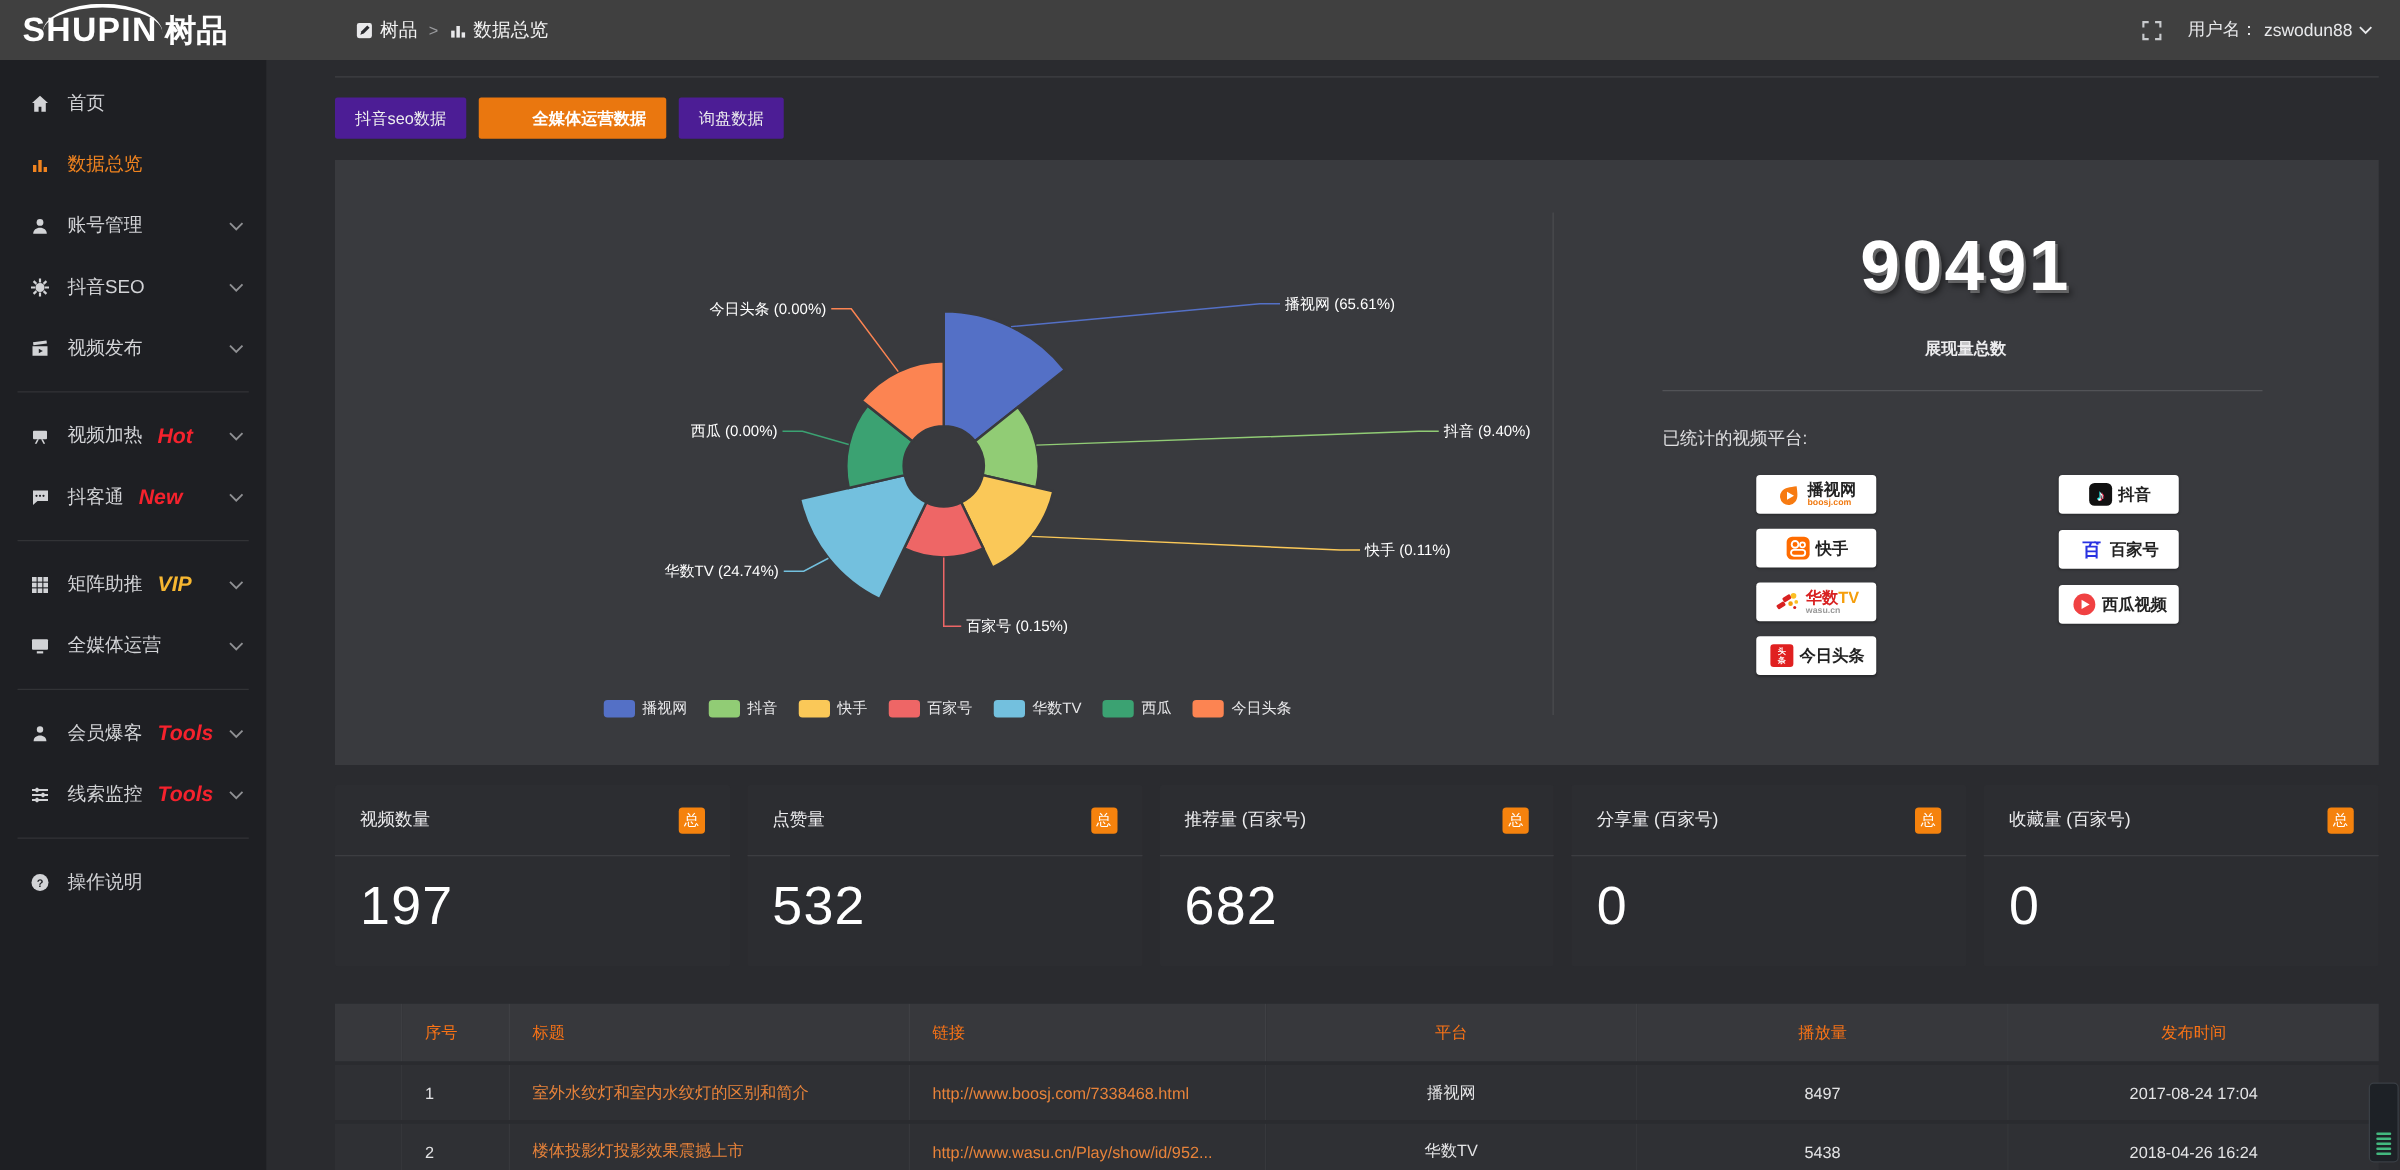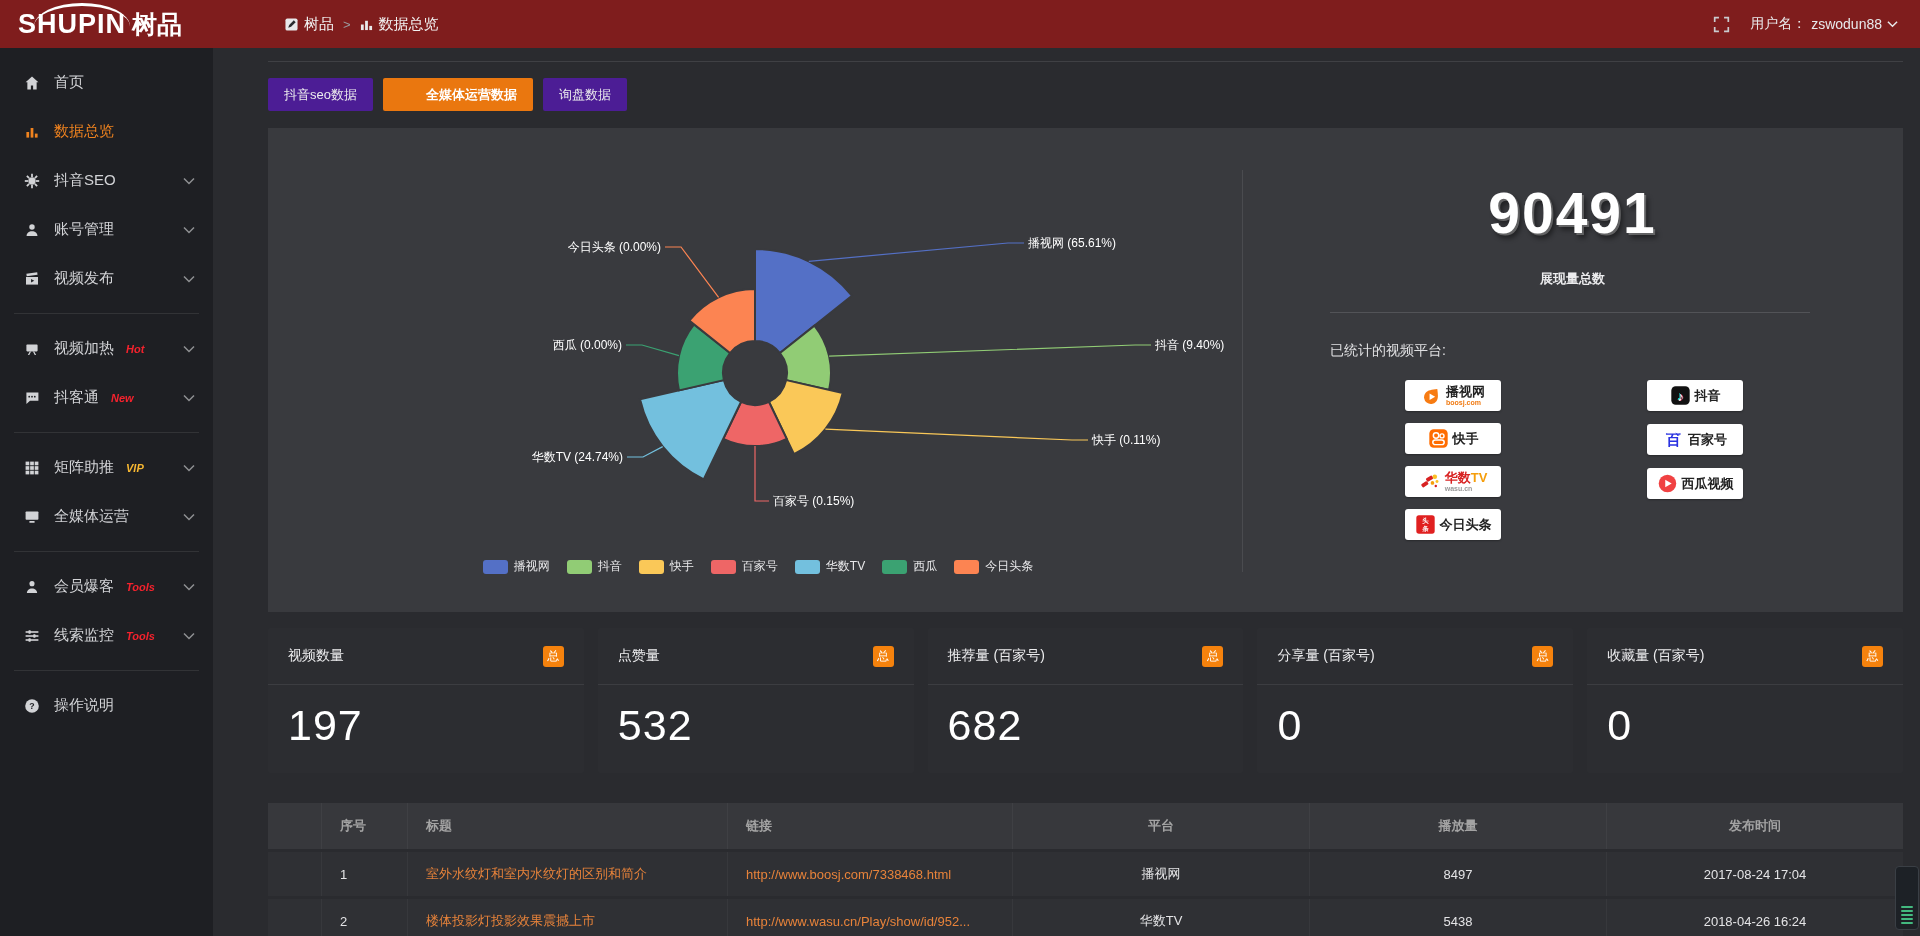--- a/index.html
+++ b/index.html
@@ -1,38 +1,38 @@
 <!DOCTYPE html>
 <html><head>
 <meta charset="utf-8">
 <style>
   * { margin:0; padding:0; box-sizing:border-box; }
   html,body { width:1920px; height:936px; overflow:hidden; }
   body { font-family:"Liberation Sans","DejaVu Sans",sans-serif; background:#28292d; }
   .app { position:relative; width:1920px; height:936px; background:#2a2b2f; overflow:hidden; }
 
   
-  .topbar { position:absolute; left:0; top:0; width:1920px; height:48px; background:#7f1d1d; z-index:30; display:flex; align-items:center;text-align:center; }
+  .topbar { position:absolute; left:0; top:0; width:1920px; height:48px; background:#404040; z-index:30; display:flex; align-items:center;text-align:center; }
   .logo { position:absolute; left:18px; top:6px; width:200px; height:36px; color:#fff; display:flex; align-items:center; }
   .logo-arc { position:absolute; left:16px; top:-3px; width:96px; height:26px; border-top:3px solid #fff; border-radius:50% 50% 0 0 / 90% 90% 0 0; }
   .logo-en { font-size:27px; font-weight:bold; letter-spacing:1px; }
   .logo-cn { font-size:25px; font-weight:bold; margin-left:6px; }
   .breadcrumb { position:absolute; left:285px; top:0; height:48px; display:flex; align-items:center; gap:9px; color:#f2f2f2; font-size:15px; }
   .crumb { display:flex; align-items:center; gap:6px; cursor:pointer; }
   .crumb-sep { color:#9a9b9e; font-size:13px; }
   .topbar-right { position:absolute; right:22px; top:0; height:48px; display:flex; align-items:center; gap:20px; color:#e8e9eb; font-size:14px; }
   .fullscreen-btn { display:flex; align-items:center; cursor:pointer; }
   .user-box { display:flex; align-items:center; gap:5px; cursor:pointer; }
 
   
   .sidebar { position:absolute; left:0; top:48px; width:213px; height:888px; background:#1e1f23; padding-top:10px; z-index:20; }
   .side-item { height:49px; display:flex; align-items:center; padding:0 18px 0 24px; color:#d2d3d6; font-size:15px; cursor:pointer; }
   .side-item .s-icon { width:16px; height:16px; margin-right:14px; flex:0 0 auto; display:flex; align-items:center; }
   .side-item.active { color:#f0831f; }
-  .side-badge { font-size:11px; font-weight:bold; font-style:italic; margin-left:12px; }
+  .side-badge { font-size:17px; font-weight:bold; font-style:italic; margin-left:12px; }
   .side-chevron { margin-left:auto; color:#8f9093; display:flex; }
   .side-divider { height:1px; background:rgba(255,255,255,.09); margin:10px 14px; }
 
   
   .topline { position:absolute; left:268px; top:61px; width:1635px; height:1px; background:rgba(255,255,255,.10); }
   .tabs { position:absolute; left:268px; top:78px; display:flex; gap:10px; }
   .tab-btn { height:33px; padding:0 16px; background:#4c1d95; color:#ececee; font-size:13px; display:flex; align-items:center; border-radius:2px; cursor:pointer; }
   .tab-btn.active { background:#ea770f; color:#fff; font-weight:bold;padding-left:43px; }
 
   
@@ -60,21 +60,21 @@
   .cards { position:absolute; left:268px; top:628px; width:1635px; display:flex; gap:14px; }
   .card { flex:1; height:145px; background:#2c2d31; border-radius:2px; }
   .card-head { height:57px; display:flex; align-items:center; justify-content:space-between; padding:0 20px; border-bottom:1px solid rgba(255,255,255,.08); }
   .card-label { color:#ececee; font-size:14px; }
   .card-badge { width:21px; height:21px; background:#f5820d; border-radius:3px; color:#fff; font-size:12px; display:flex; align-items:center; justify-content:center; cursor:pointer; }
   .card-value { padding:16px 20px 0; color:#fff; font-size:43px; font-weight:500; letter-spacing:1px; }
 
   
   .table-wrap { position:absolute; left:268px; top:800px; width:1635px; }
   table { width:100%; border-collapse:separate; border-spacing:0 3px; table-layout:fixed; }
-  thead td { background:#37383c; color:#a3a3a3; font-size:13px; font-weight:bold; height:46px; }
+  thead td { background:#37383c; color:#f97316; font-size:13px; font-weight:normal; height:46px; }
   tbody td { background:#2f3034; color:#e4e4e6; font-size:13px; height:44px; }
   td { padding:0 10px; border-right:1px solid rgba(255,255,255,.045); overflow:hidden; white-space:nowrap; text-overflow:ellipsis; }
   td:last-child { border-right:none; }
   td.c { text-align:center; }
   td.l { text-align:left; padding-left:18px; }
   .cell-link, .cell-title { color:#e8833a; cursor:pointer; }
   .checkbox { width:15px; height:15px; background:#fdfdfd; border-radius:3px; margin:0 auto; cursor:pointer; }
 
   
   .scroll-widget { position:absolute; right:1px; bottom:6px; width:24px; height:64px; background:#1d2126; border:1px solid #3a3f45; border-radius:4px; display:flex; flex-direction:column; justify-content:flex-end; align-items:center; padding-bottom:5px; gap:2px; z-index:40; }
@@ -149,49 +149,49 @@
             <rect x="8.3" y="5" width="3.4" height="12"></rect>
             <rect x="13.6" y="12" width="3.4" height="5"></rect>
           </svg>
         </span>
     <span>数据总览</span>
 
   </div>
       <div class="side-item">
     <span class="s-icon">
           <svg width="16" height="16" viewBox="0 0 20 20" fill="currentColor">
+            <circle cx="10" cy="6.2" r="3.4"></circle>
+            <path d="M3.2 17.5c0-3.7 3-6 6.8-6s6.8 2.3 6.8 6z"></path>
+          </svg>
+        </span>
+    <span>账号管理</span>
+
+    <span class="side-chevron">
+          <svg width="12" height="8" viewBox="0 0 12 8" fill="none" stroke="currentColor" stroke-width="1.5">
+            <path d="M1 1.5l5 5 5-5"></path>
+          </svg>
+        </span>
+  </div>
+      <div class="side-item">
+    <span class="s-icon">
+          <svg width="16" height="16" viewBox="0 0 20 20" fill="currentColor">
             <g stroke="currentColor" stroke-width="2.2">
               <line x1="10" y1="1" x2="10" y2="5"></line>
               <line x1="10" y1="15" x2="10" y2="19"></line>
               <line x1="1" y1="10" x2="5" y2="10"></line>
               <line x1="15" y1="10" x2="19" y2="10"></line>
               <line x1="3.6" y1="3.6" x2="6.4" y2="6.4"></line>
               <line x1="13.6" y1="13.6" x2="16.4" y2="16.4"></line>
               <line x1="3.6" y1="16.4" x2="6.4" y2="13.6"></line>
               <line x1="13.6" y1="6.4" x2="16.4" y2="3.6"></line>
             </g>
             <circle cx="10" cy="10" r="4.6"></circle>
           </svg>
         </span>
     <span>抖音SEO</span>
-
-    <span class="side-chevron">
-          <svg width="12" height="8" viewBox="0 0 12 8" fill="none" stroke="currentColor" stroke-width="1.5">
-            <path d="M1 1.5l5 5 5-5"></path>
-          </svg>
-        </span>
-  </div>
-      <div class="side-item">
-    <span class="s-icon">
-          <svg width="16" height="16" viewBox="0 0 20 20" fill="currentColor">
-            <circle cx="10" cy="6.2" r="3.4"></circle>
-            <path d="M3.2 17.5c0-3.7 3-6 6.8-6s6.8 2.3 6.8 6z"></path>
-          </svg>
-        </span>
-    <span>账号管理</span>
 
     <span class="side-chevron">
           <svg width="12" height="8" viewBox="0 0 12 8" fill="none" stroke="currentColor" stroke-width="1.5">
             <path d="M1 1.5l5 5 5-5"></path>
           </svg>
         </span>
   </div>
       <div class="side-item">
     <span class="s-icon">
           <svg width="16" height="16" viewBox="0 0 20 20" fill="currentColor">

